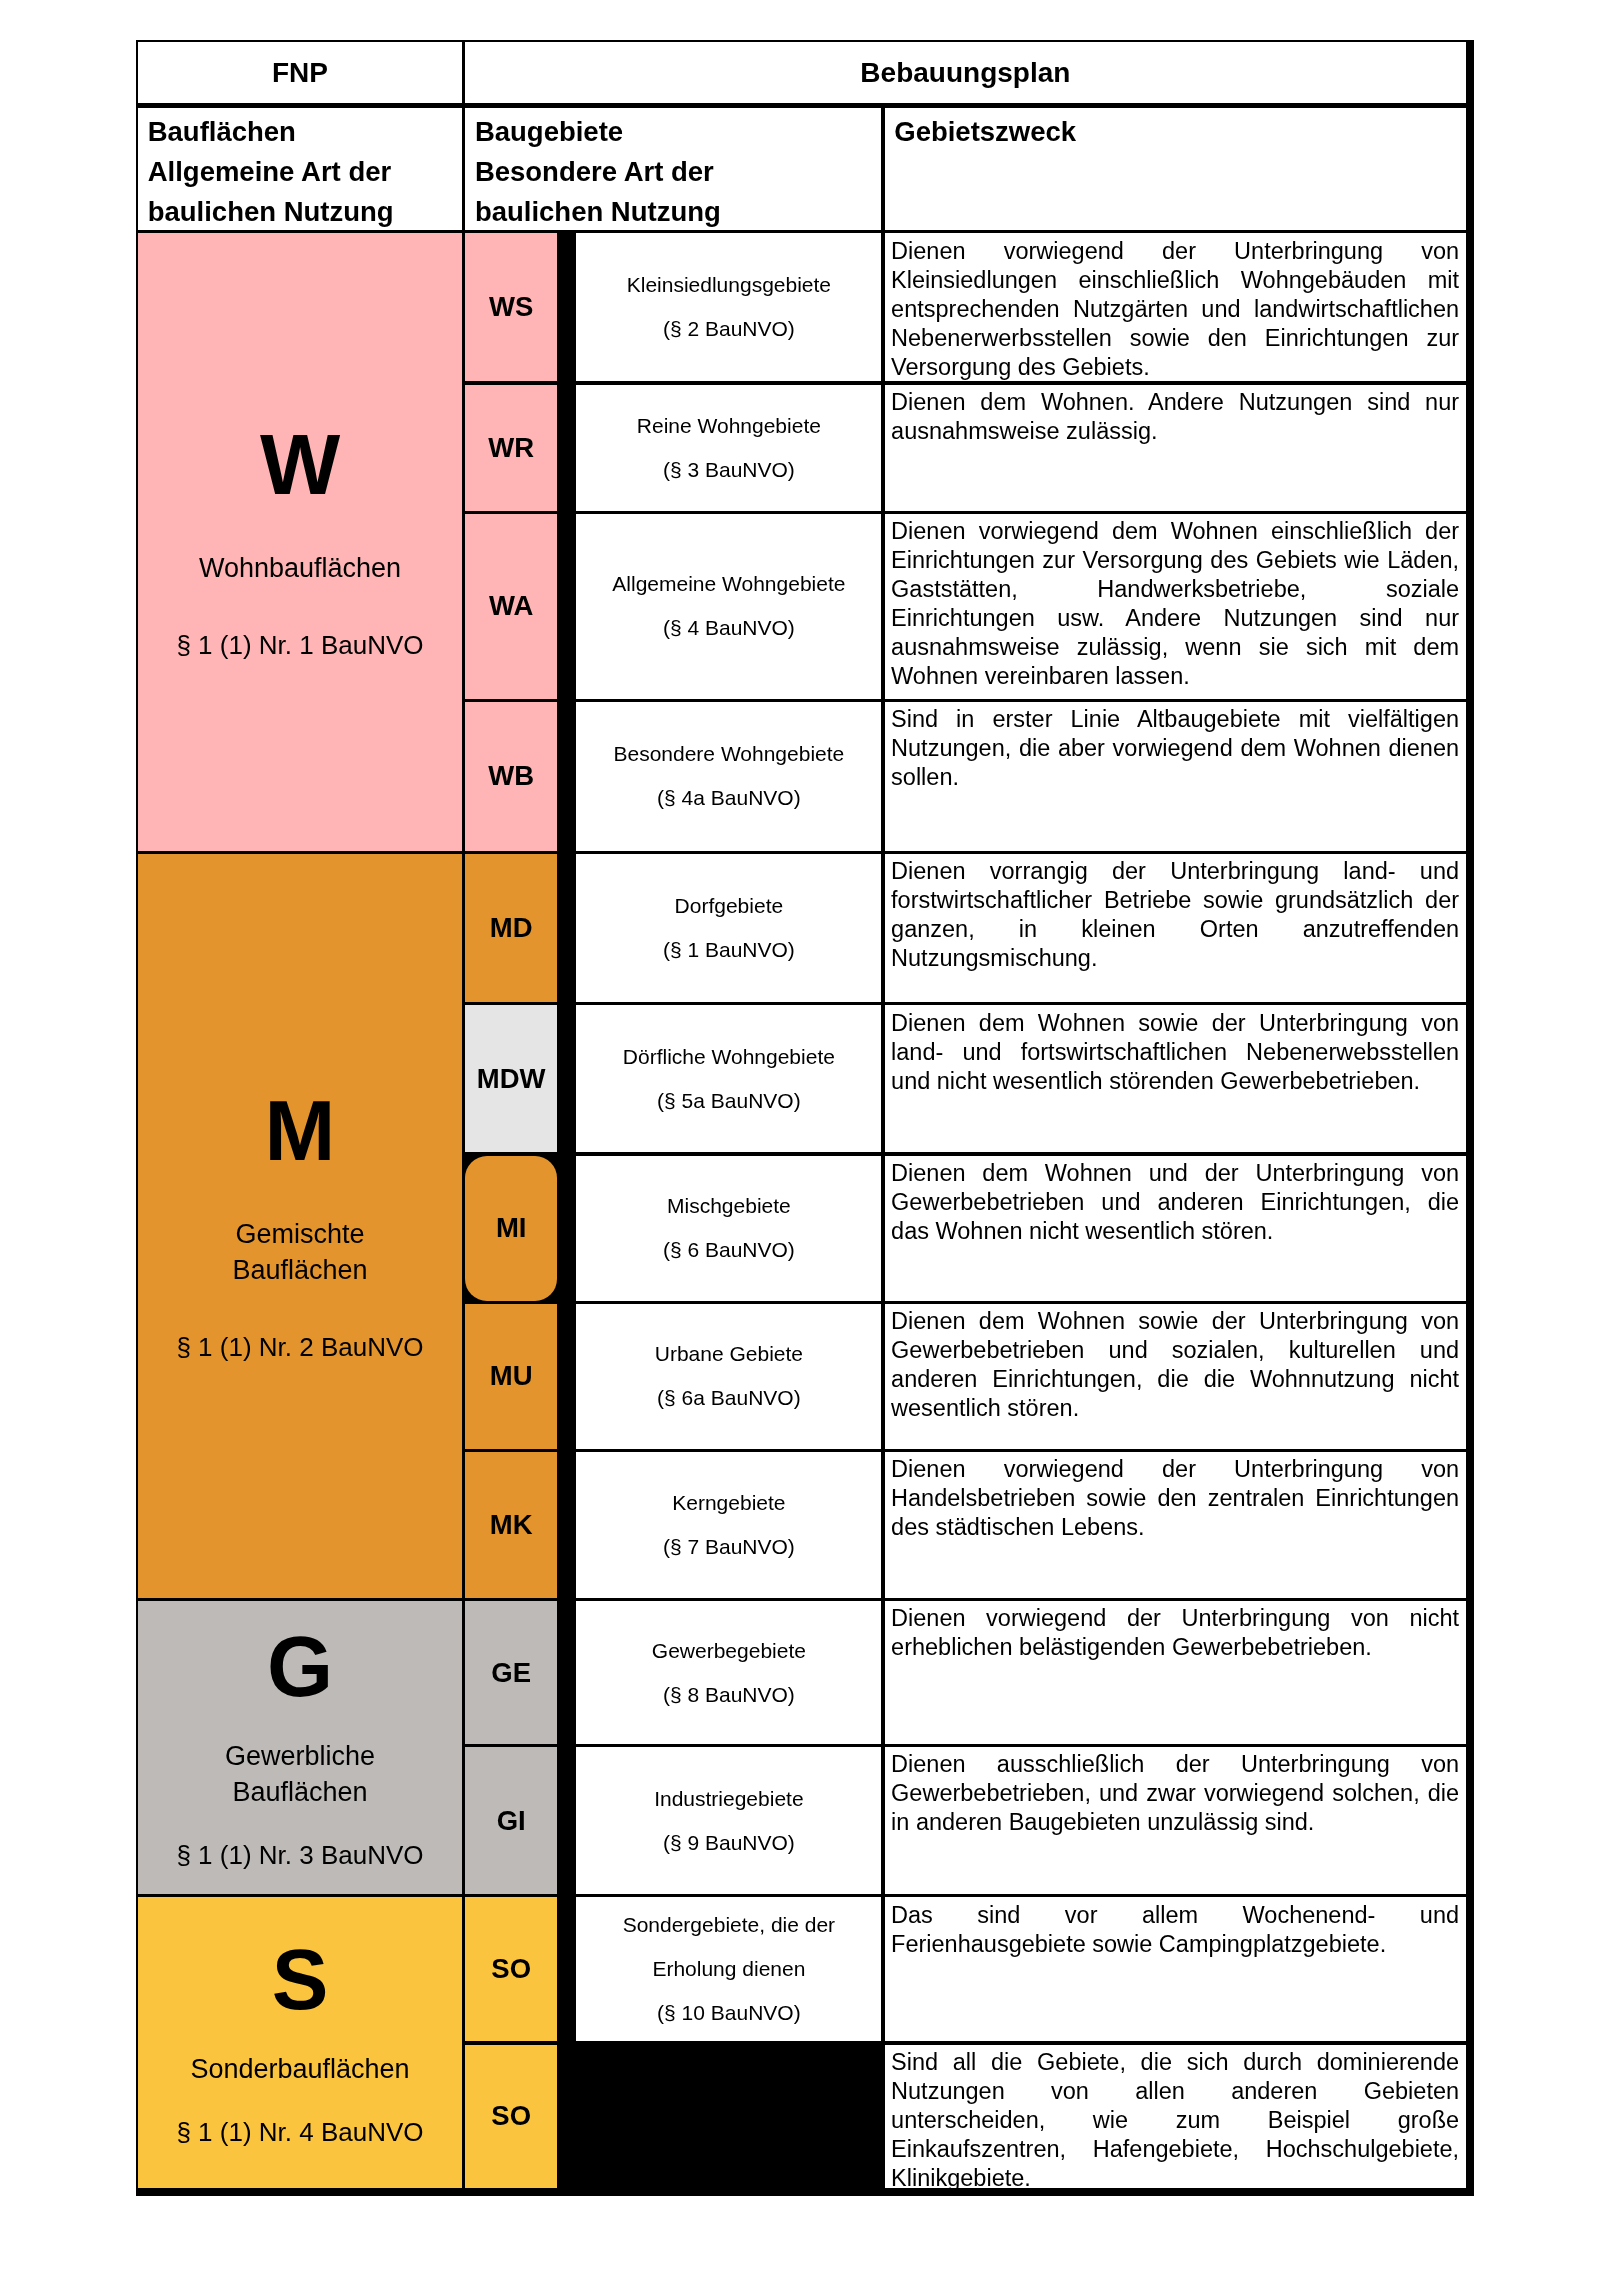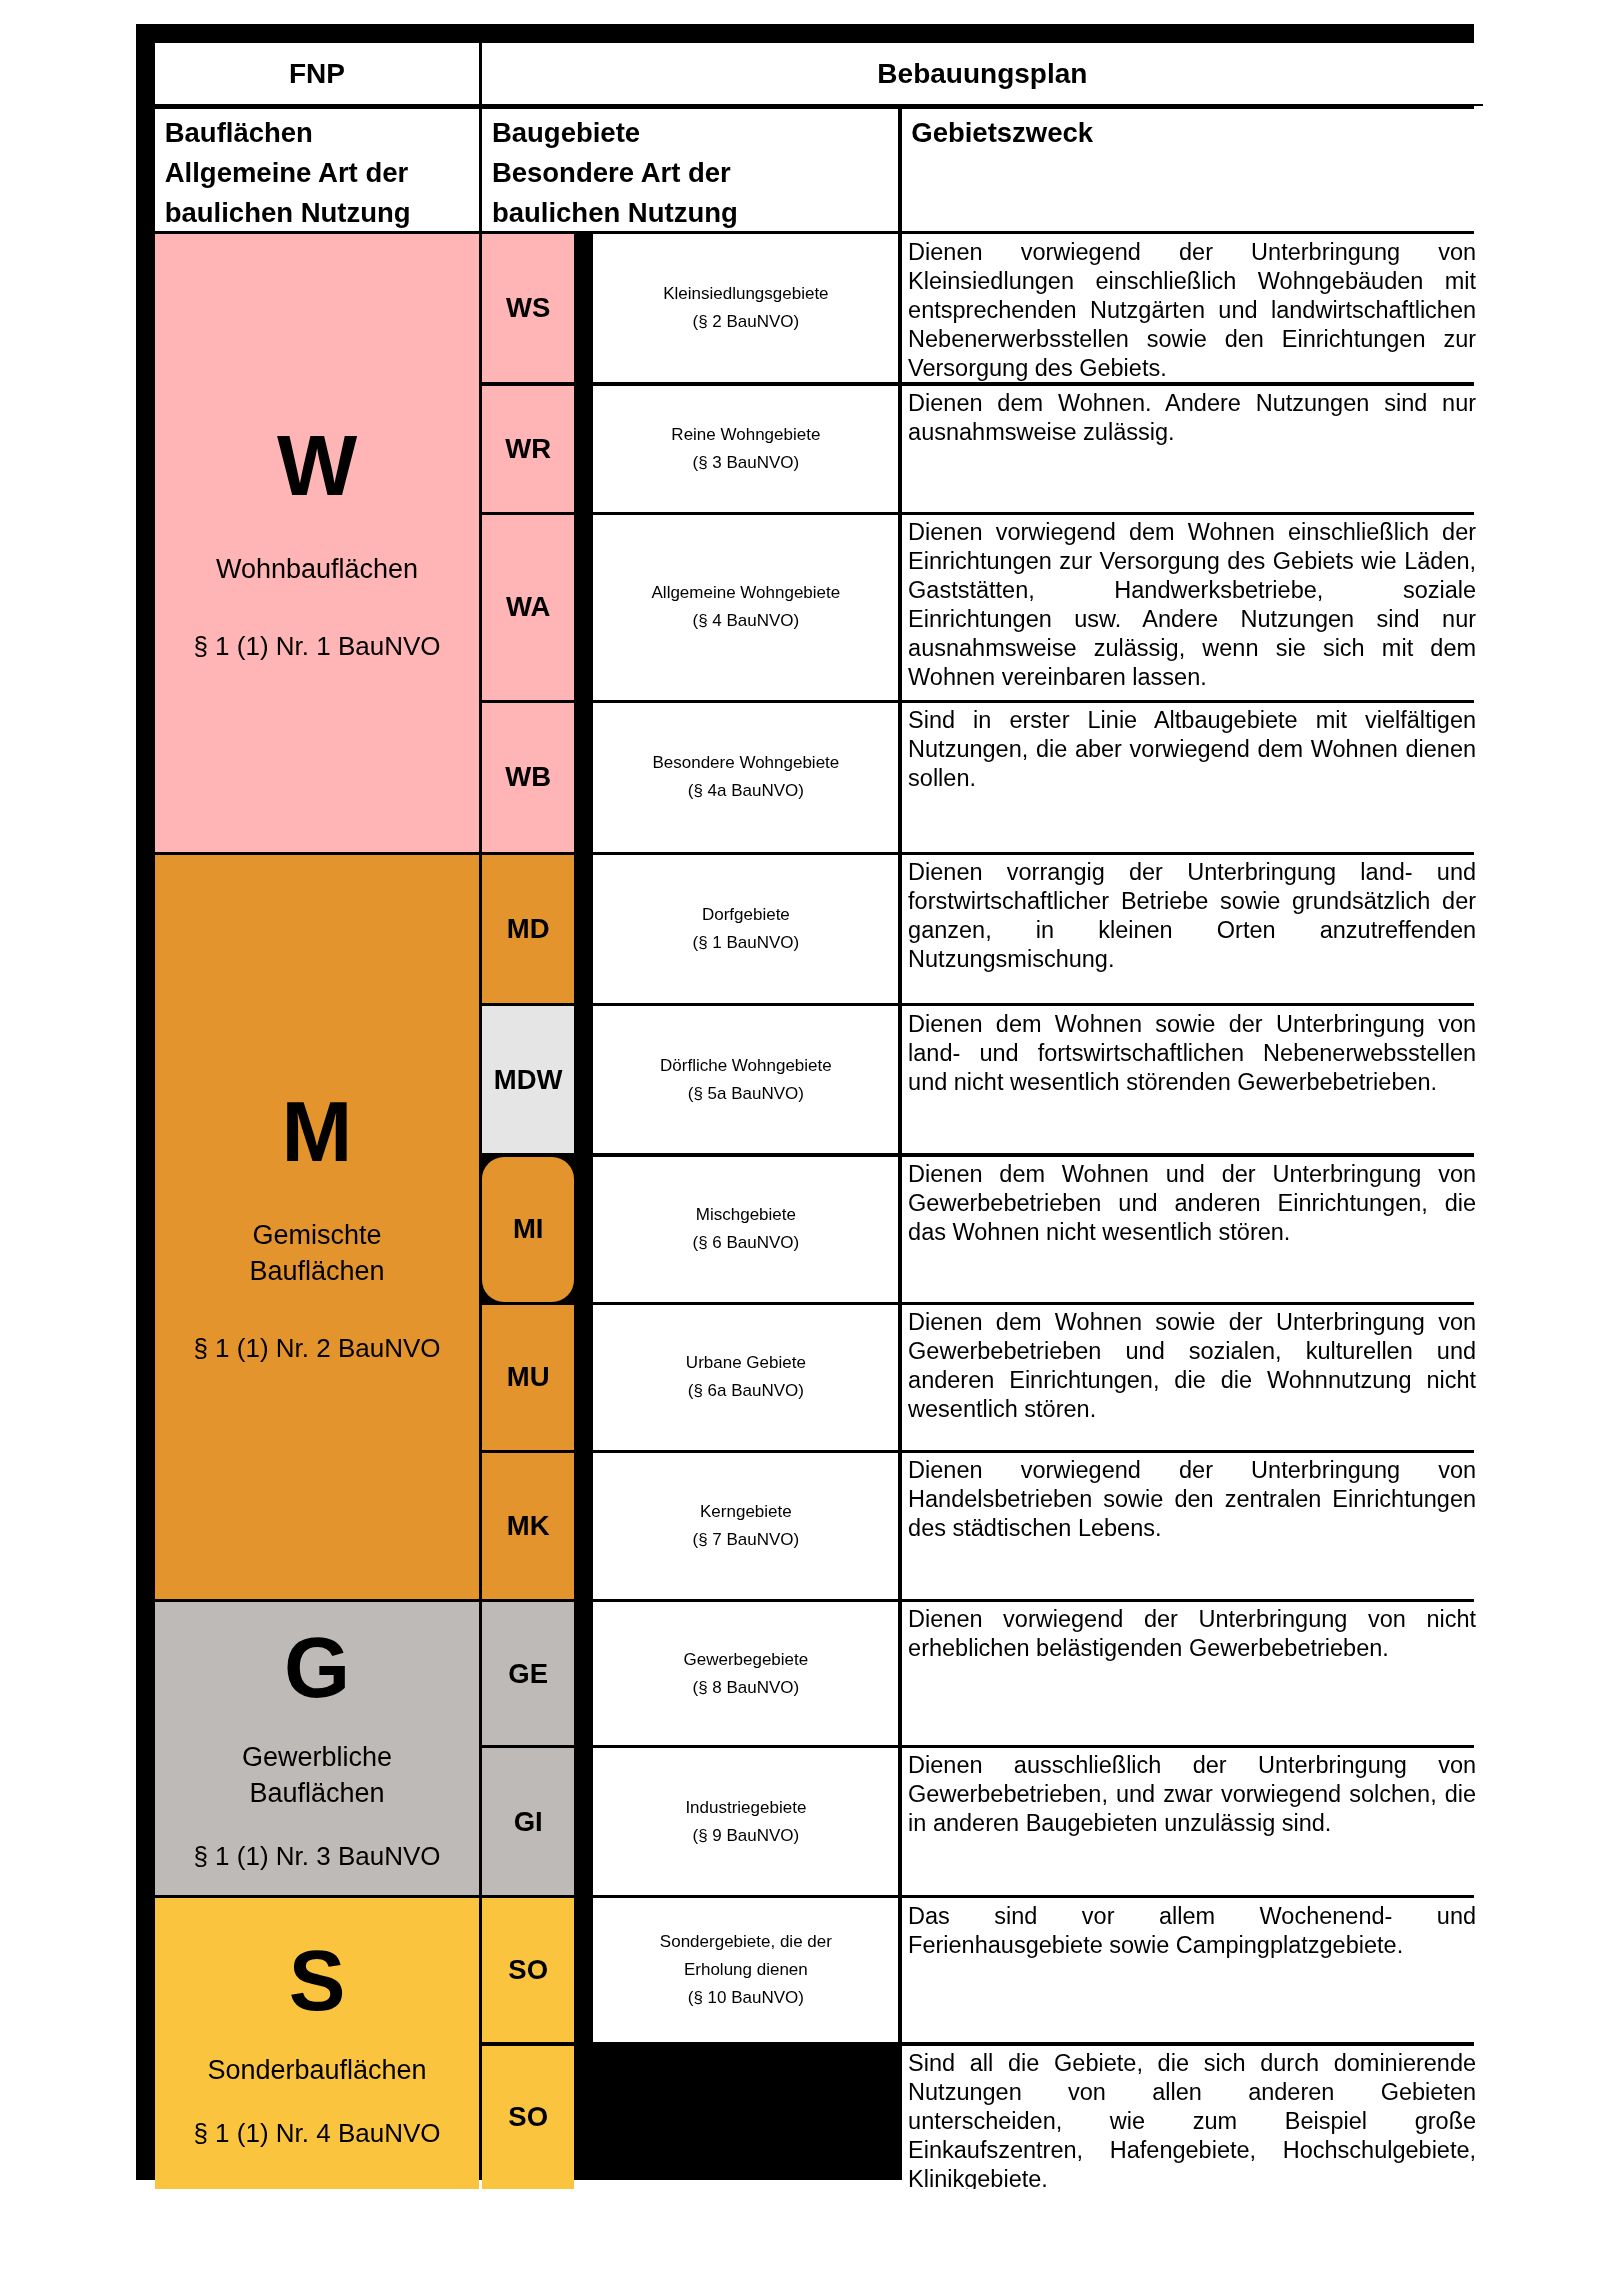--- a/index.html
+++ b/index.html
@@ -2,22 +2,22 @@
 <html lang="de" style="font-size:13px"><head>
 <meta charset="utf-8">
 <style>
   html,body { margin:0; padding:0; }
   body {
     width:1621px; height:2295px; background:#ffffff;
     font-family:"Liberation Sans", sans-serif; color:#000;
     position:relative;
   }
   .table {
-    position:absolute; left:136px; top:24px; width:1338px; height:2156px;
-    box-sizing:border-box; background:#000; border:1.6px solid #000; padding:18px;
+    position:absolute; left:136px; top:40px; width:1338px; height:2156px;
+    box-sizing:border-box; background:#000; border:1.6px solid #000; padding:1px;
     display:grid;
     grid-template-columns:324px 92px 321px 581px;
     grid-template-rows:63px 122px 148px 126px 185px 149px 148px 147px 145px 145px 146px 143px 147px 144px 143px;
     gap:3.2px;
   }
   .cell { background:#fff; box-sizing:border-box; overflow:hidden; }
   .hdr {
     display:flex; align-items:center; justify-content:center;
     font-weight:bold; font-size:28px;
   }
@@ -35,21 +35,21 @@
   .gap-sm { gap:31px; }
   .sec-letter { font-weight:bold; font-size:85px; line-height:81px; }
   .sec-name { font-size:27px; line-height:36px; white-space:pre-line; }
   .sec-ref { font-size:26px; line-height:29px; }
   .badge {
     display:flex; align-items:center; justify-content:center;
     font-weight:bold; font-size:27.5px;
   }
   .district {
     display:flex; align-items:center; justify-content:center;
-    text-align:center; font-size:17px; line-height:28px; white-space:pre-line;margin-left:16px;
+    text-align:center; font-size:21px; line-height:44px; white-space:pre-line;margin-left:16px;
   }
   .purpose {
     font-size:23.5px; line-height:29px; text-align:justify;
     padding:3.2px 6.5px 3.2px 6.5px; hyphens:none;
   }
 </style>
 </head>
 <body>
 
 <div class="table">

